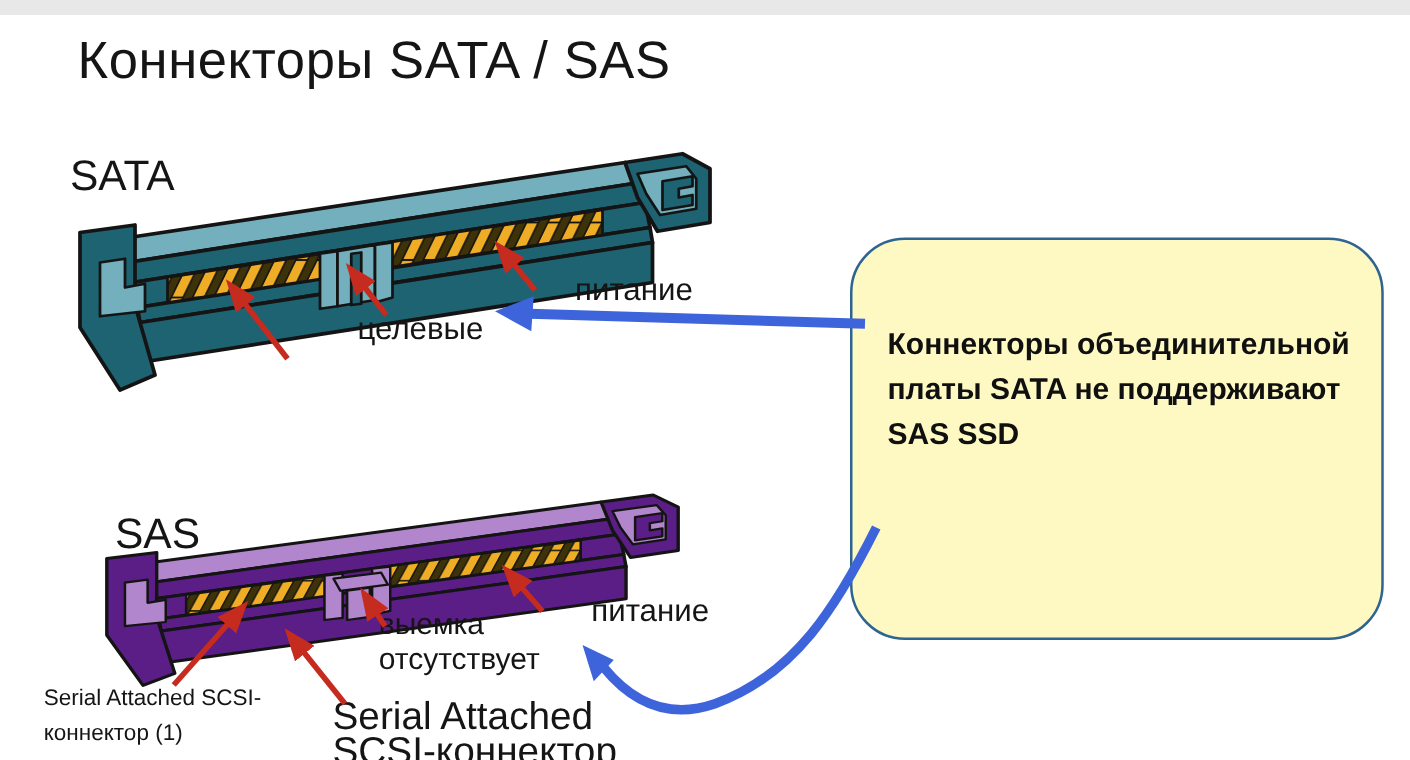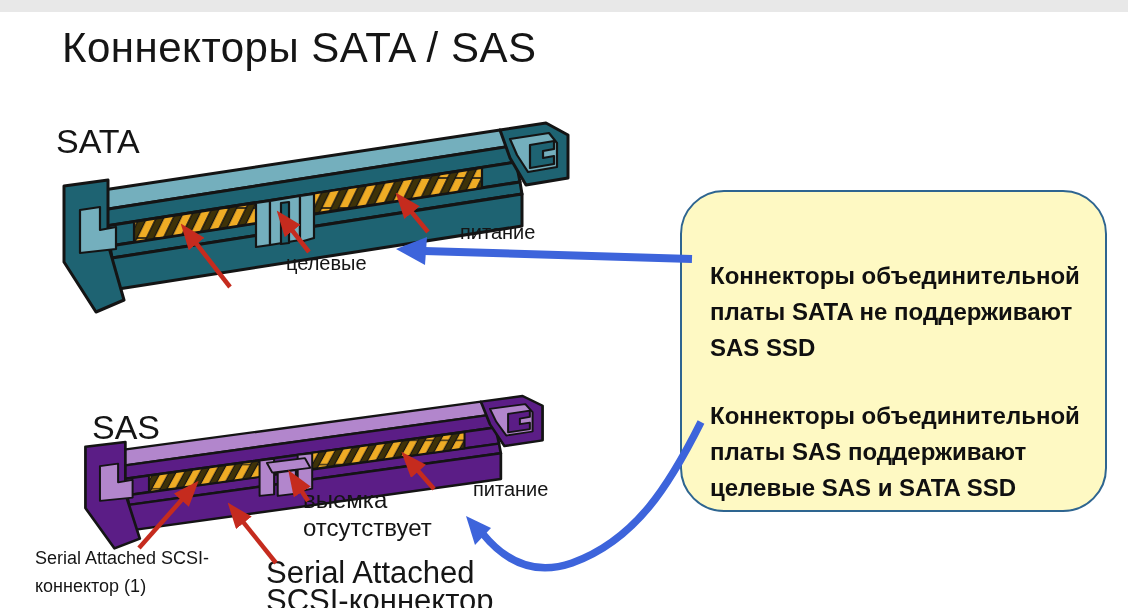--- a/index.html
+++ b/index.html
@@ -5,21 +5,21 @@
   html,body{margin:0;padding:0;background:#e8e8e8;}
   #stage{
     position:relative;width:1128px;height:608px;background:#ffffff;
     overflow:hidden;font-family:"Liberation Sans",sans-serif;color:#151515;margin-top:12px;
   }
   .abs{position:absolute;}
   #slide-title{left:62px;top:12px;font-size:42px;font-weight:400;letter-spacing:0.5px;white-space:nowrap;z-index:4;}
   .section-label{font-size:34px;font-weight:400;z-index:4;white-space:nowrap;}
   #sata-name{left:56px;top:110px;}
   #sas-name{left:92px;top:396px;}
-  .pin-label{font-size:20px;line-height:28px;z-index:4;}
+  .pin-label{font-size:25px;line-height:28px;z-index:4;}
   #lbl-sata-power{left:460px;top:206px;white-space:nowrap;}
   #lbl-sata-notch{left:286px;top:237px;white-space:nowrap;}
   #lbl-sata-conn{left:113px;top:267px;white-space:nowrap;}
   #lbl-sas-power{left:473px;top:463px;white-space:nowrap;}
   #lbl-sas-notch{left:303px;top:474px;width:158px;font-size:24px;}
   #lbl-sas-conn1{left:35px;top:532px;width:234px;font-size:18px;line-height:28px;}
   #lbl-sas-conn2{left:266px;top:547px;width:236px;font-size:31px;line-height:28px;}
   #callout{
     left:680px;top:178px;width:427px;height:322px;box-sizing:border-box;
     border:2.5px solid var(--callout_border);border-radius:44px;background:#fef9c3;z-index:2;
@@ -130,21 +130,20 @@
   <div class="abs pin-label" id="lbl-sata-power">питание</div>
   <div class="abs pin-label" id="lbl-sata-notch">целевые</div>
 
   <div class="abs pin-label" id="lbl-sas-power">питание</div>
   <div class="abs pin-label" id="lbl-sas-notch">выемка отсутствует</div>
   <div class="abs pin-label" id="lbl-sas-conn1">Serial Attached SCSI-коннектор (1)</div>
   <div class="abs pin-label" id="lbl-sas-conn2">Serial Attached SCSI-коннектор (2)</div>
 
   <div class="abs" id="callout">
     <p class="callout-text" id="callout-p1">Коннекторы объединительной платы SATA не поддерживают SAS SSD</p>
-    <p class="callout-text" id="callout-p2">Коннекторы объединительной платы SAS поддерживают целевые SAS и SATA SSD</p>
   </div>
 
   <svg class="abs" id="overlay" width="1128" height="608" viewBox="0 0 1128 608">
     <defs>
       <marker id="rh" markerUnits="userSpaceOnUse" markerWidth="26" markerHeight="20" refX="19" refY="10" orient="auto">
         <path d="M0,0 L26,10 L0,20 Z" fill="var(--red_arrow)"></path>
       </marker>
     </defs>
 
     <g>

